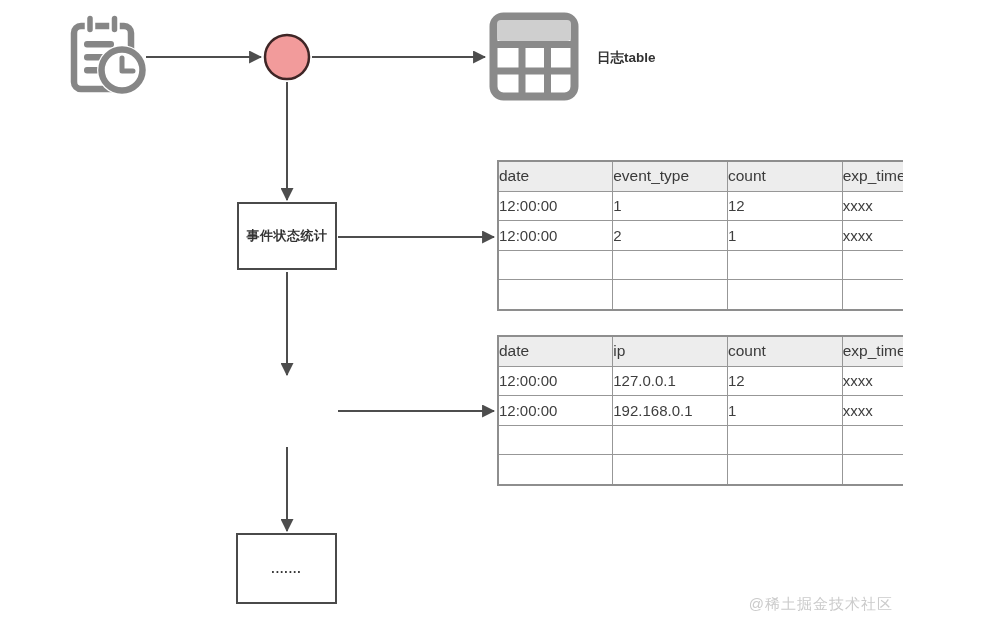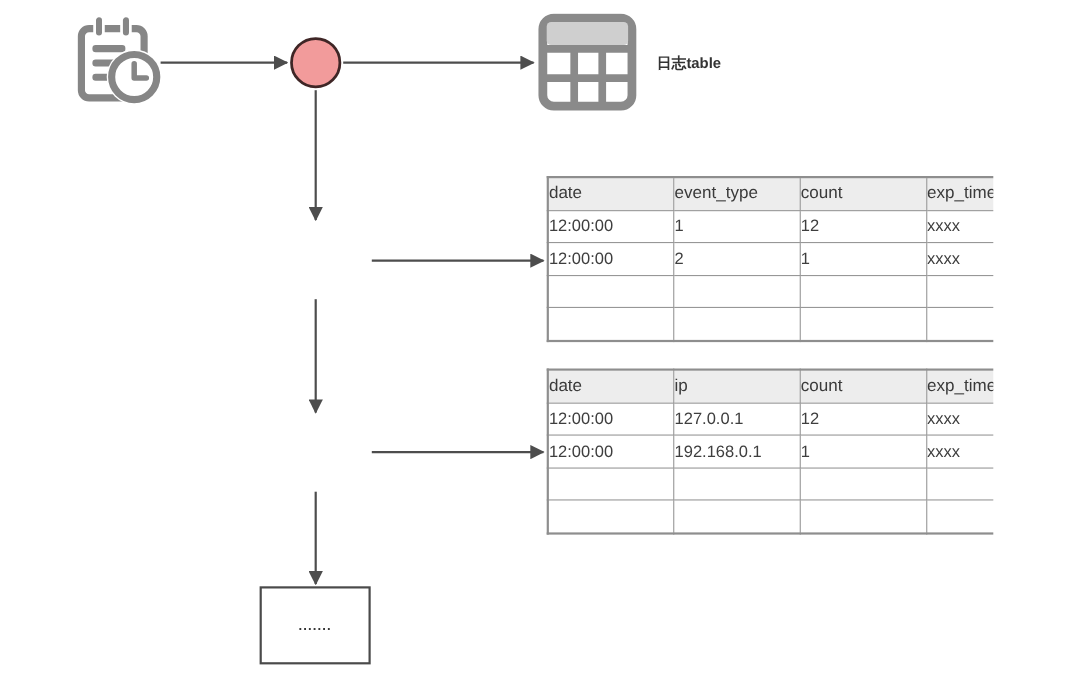--- a/index.html
+++ b/index.html
@@ -77,20 +77,23 @@
     <rect x="4.5" y="4.5" width="81" height="80" rx="10" fill="#ffffff" stroke="#8a8a8a" stroke-width="8"></rect>
     <rect x="8" y="8" width="74" height="21" rx="4" fill="#cfcfcf"></rect>
     <path d="M5 32.5 H85" stroke="#8a8a8a" stroke-width="7"></path>
     <path d="M5 59 H85" stroke="#8a8a8a" stroke-width="7"></path>
     <path d="M33 32.5 V84" stroke="#8a8a8a" stroke-width="7"></path>
     <path d="M58.5 32.5 V84" stroke="#8a8a8a" stroke-width="7"></path>
   </svg>
 
   <div class="log-table-label">日志table</div>
 
+  <div class="node node-event">
+    <span>事件状态统计</span>
+  </div>
   <div class="node node-more">
     <span>.......</span>
   </div>
 
   <table class="dtable table-event">
     <thead>
       <tr>
         <th>date</th>
         <th>event_type</th>
         <th>count</th>
@@ -155,14 +158,15 @@
       </tr>
       <tr>
         <td></td>
         <td></td>
         <td></td>
         <td></td>
       </tr>
     </tbody>
   </table>
 
+  <div class="watermark">@稀土掘金技术社区</div>
 
 </div>
 
 </body></html>

